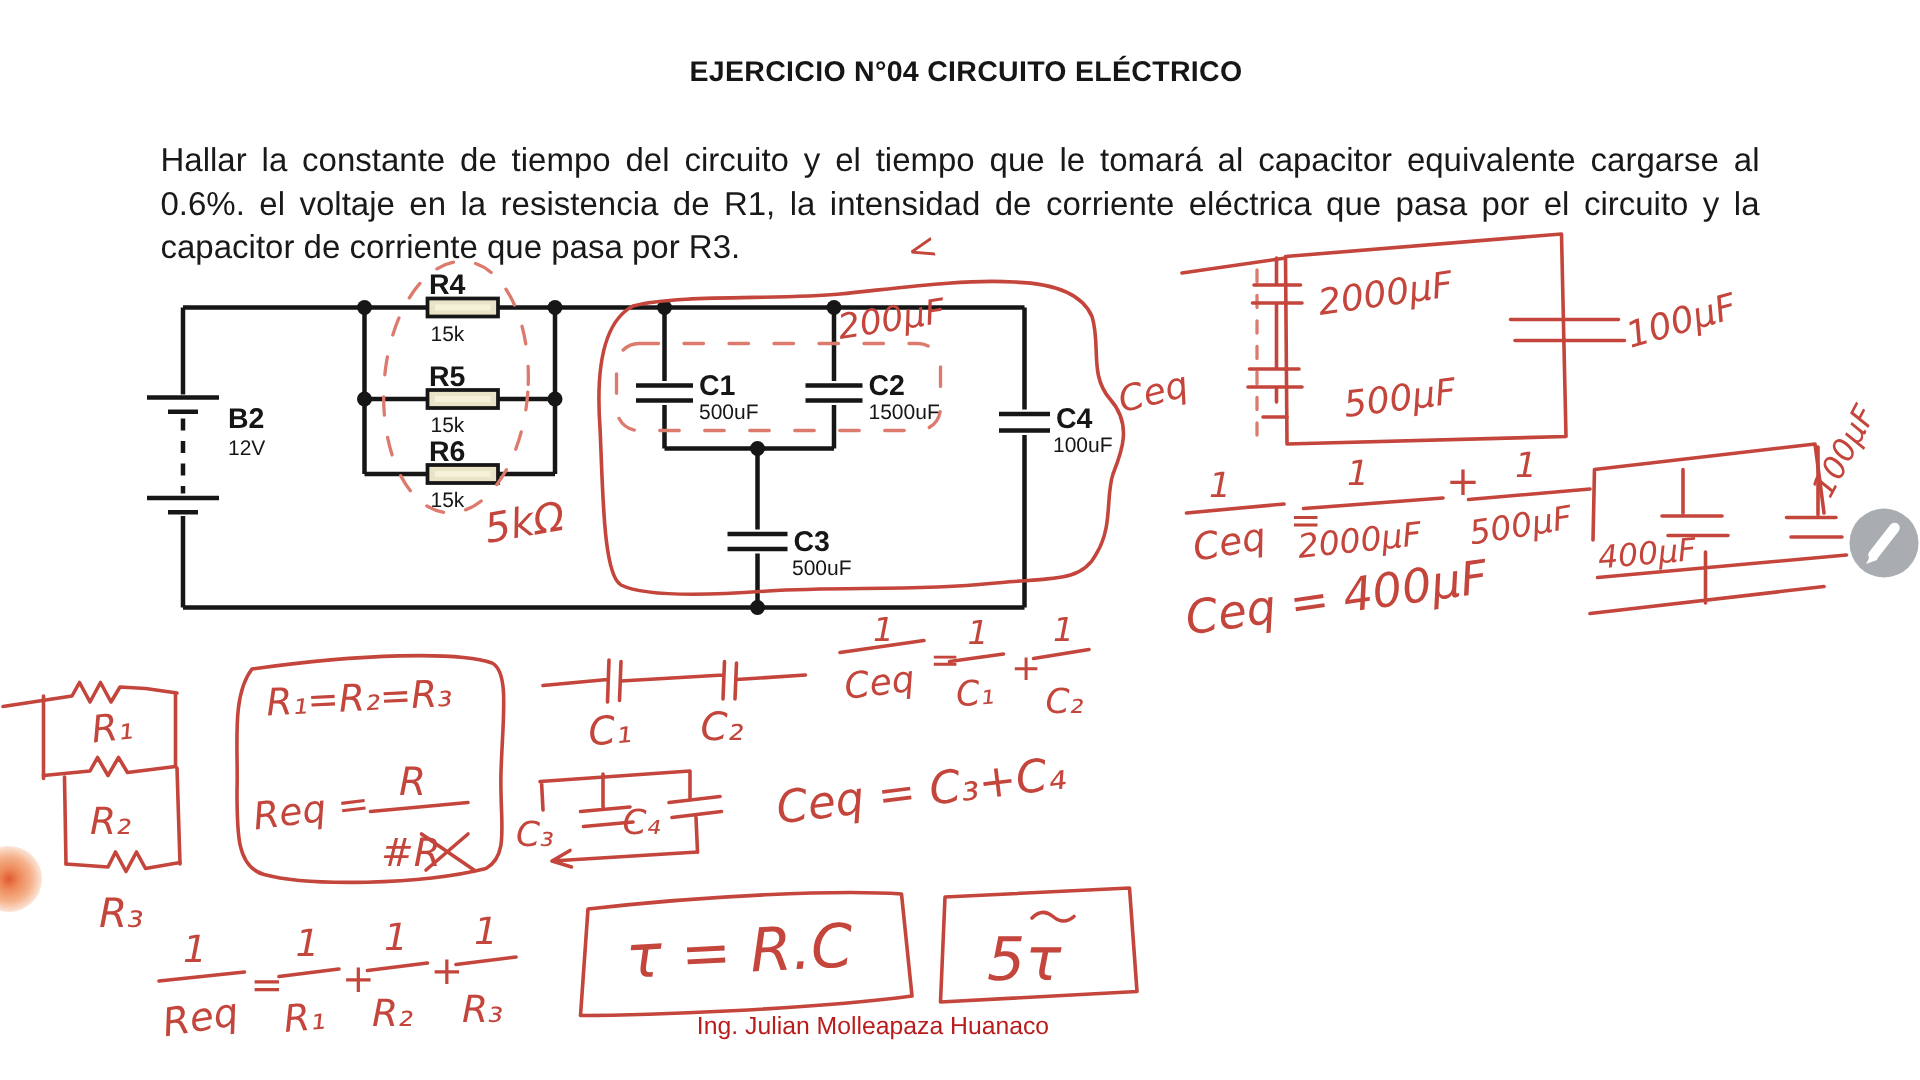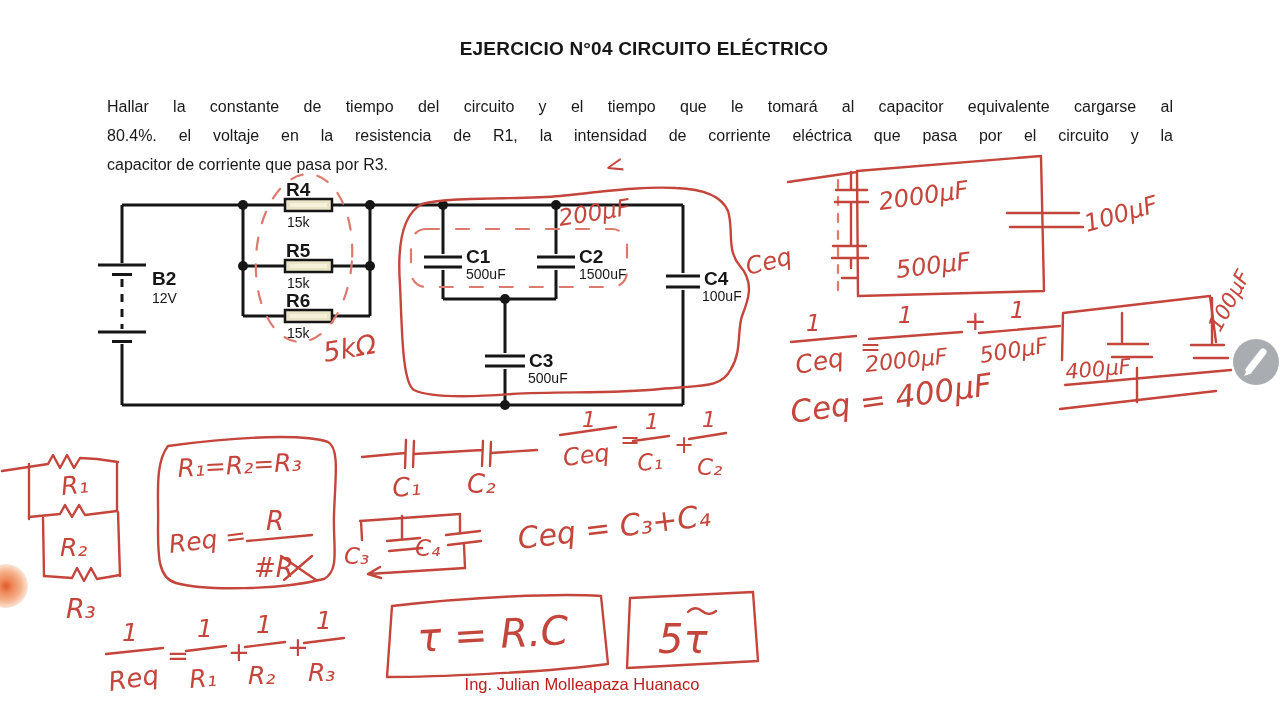--- a/index.html
+++ b/index.html
@@ -1,21 +1,21 @@
 <!DOCTYPE html>
 <html><head>
 <meta charset="utf-8">
 <style>
   html,body{margin:0;padding:0;background:#fff;}
   .stage{position:relative;width:1280px;height:720px;background:#ffffff;overflow:hidden;
          font-family:"Liberation Sans",sans-serif;}
   .title{position:absolute;left:0;top:34px;width:1280px;text-align:center;margin:4px;
          font-size:19px;font-weight:700;color:#161616;letter-spacing:.2px;}
   .problem{position:absolute;left:107px;top:92px;width:1066px;color:#191919;
-           font-size:16px;line-height:29px;}
+           font-size:22px;line-height:29px;}
   .problem .just{text-align:justify;text-align-last:justify;}
   .svgLayer{position:absolute;left:0;top:0;width:1280px;height:720px;}
   .footer{position:absolute;left:0;top:675px;width:1164px;text-align:center;
           font-size:16.5px;color:#b91c1c;}
   .laser{position:absolute;left:-16px;top:564px;width:44px;height:44px;border-radius:50%;
          background:radial-gradient(circle at 50% 50%, #e05a2e 0%, #ee8a5a 22%,
                     #f5b28b 48%, rgba(248,205,180,.45) 72%, rgba(255,255,255,0) 100%);}
   .pencilBtn{position:absolute;left:1233px;top:339px;width:46px;height:46px;border-radius:50%;
              background:#a2a6aa;opacity:.92;cursor:pointer;}
   
@@ -29,21 +29,21 @@
 </style>
 </head>
 <body>
 
 <div class="stage">
 
   <h1 class="title">EJERCICIO N°04 CIRCUITO ELÉCTRICO</h1>
 
   <div class="problem">
     <div class="just">Hallar la constante de tiempo del circuito y el tiempo que le tomará al capacitor equivalente cargarse al</div>
-    <div class="just">80.4%. el voltaje en la resistencia de R1, la intensidad de corriente eléctrica que pasa por el circuito y la</div>
+    <div class="just">0.6%. el voltaje en la resistencia de R1, la intensidad de corriente eléctrica que pasa por el circuito y la</div>
     <div>capacitor de corriente que pasa por R3.</div>
   </div>
 
   <svg class="svgLayer" viewBox="0 0 1280 720">
 
     <g>
 
       <path class="ink" d="M122 205 H683"></path>
       <path class="ink" d="M122 205 V263"></path>
       <path class="ink" d="M122 344 V405"></path>

